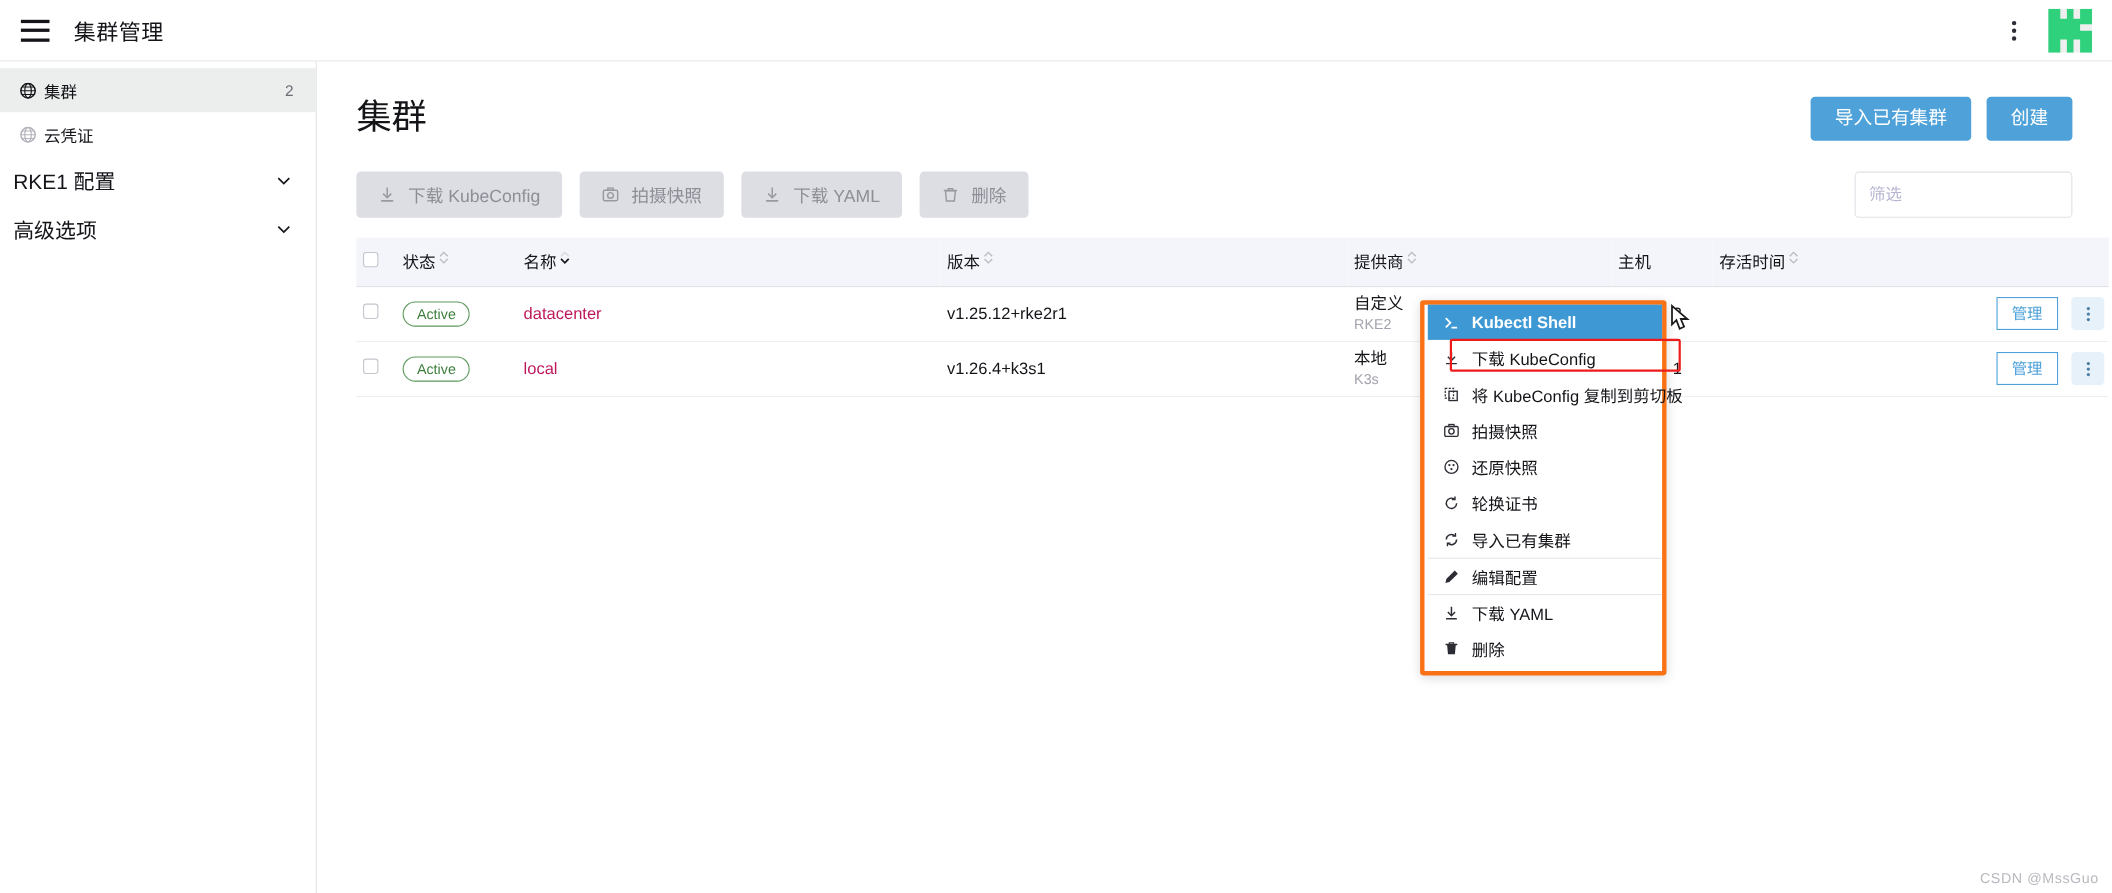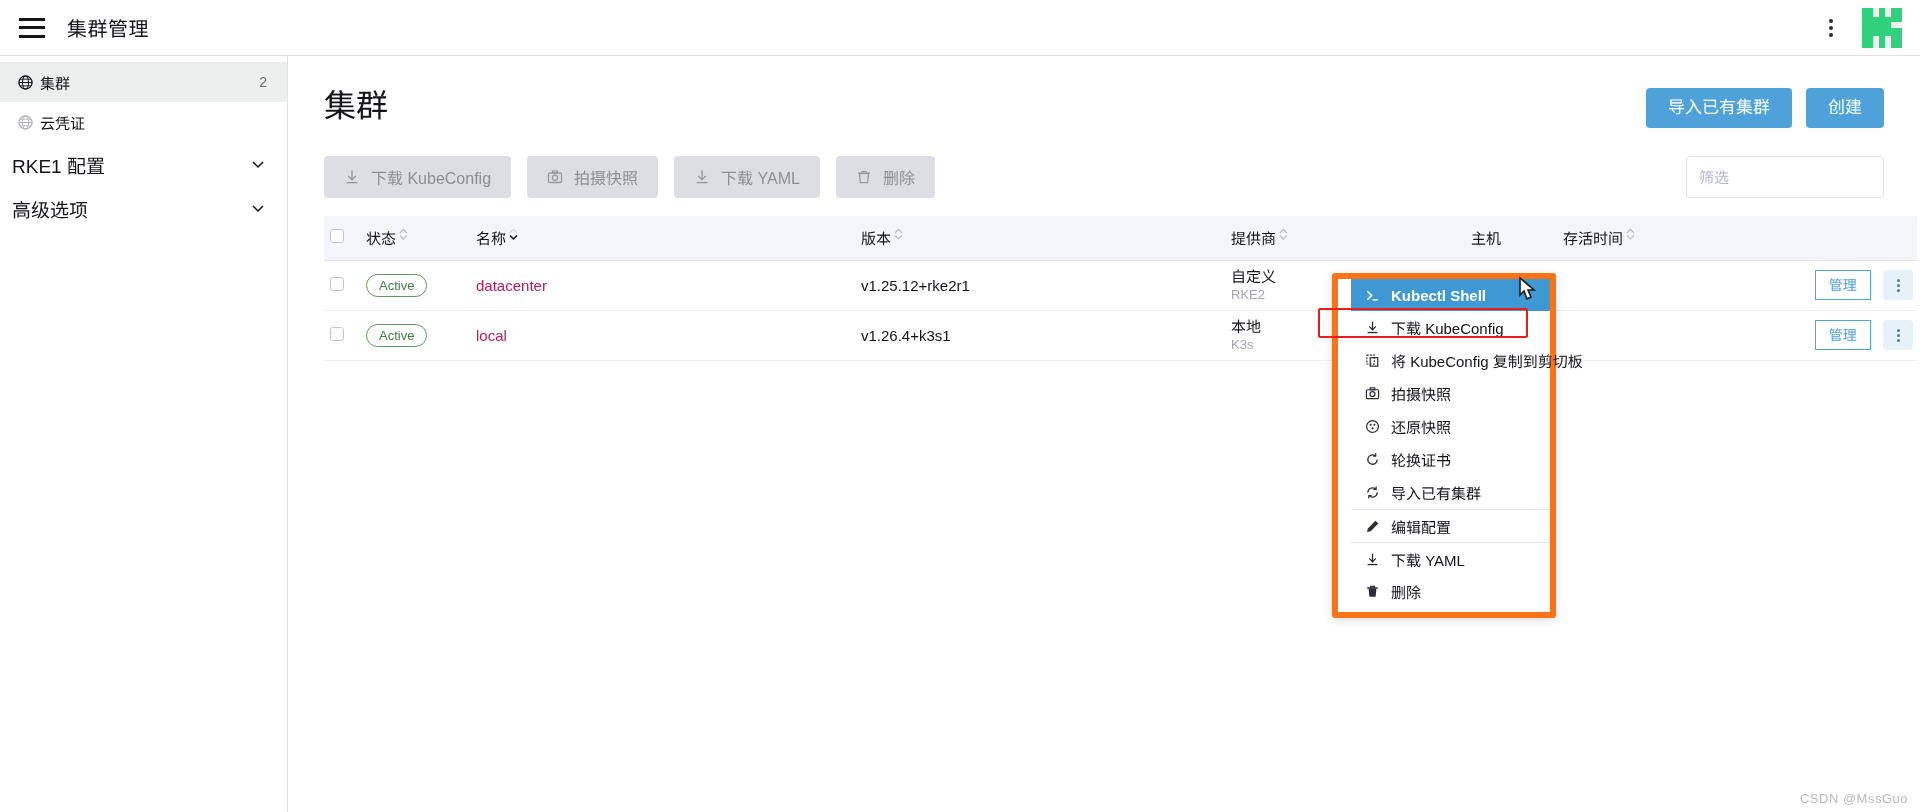--- a/index.html
+++ b/index.html
@@ -140,23 +140,23 @@
   .btn-kebab {
     display: inline-flex; align-items: center; justify-content: center;
     width: 30px; height: 30px; margin-left: 8px; border-radius: 4px;
     background: #e7f1f9; cursor: pointer; vertical-align: middle;
     flex-direction: column; gap: 2px;
   }
   .btn-kebab span { width: 3px; height: 3px; border-radius: 50%; background: #4a7fa5; display:block; }
 
   
   .menu {
-    position: absolute; left: 1332px; top: 273px; width: 224px;
-    background: #fff; border: 6px solid #f97316; border-radius: 3px;
-    box-shadow: 0 2px 10px rgba(0,0,0,.14); padding: 0 0 4px 13px; z-index: 40;
+    position: absolute; left: 1291px; top: 273px; width: 224px;
+    background: #fff; border: 4px solid #f97316; border-radius: 3px;
+    box-shadow: 0 2px 10px rgba(0,0,0,.14); padding: 0 0 4px 3px; z-index: 40;
   }
   .menu-item {
     display: flex; align-items: center; height: 33px; padding: 0 12px 0 14px;
     font-size: 15px; color: #141419; cursor: pointer; gap: 11px;
   }
   .menu-item.sep-top { border-top: 1px solid #e6e6ec; }
   .menu-item.highlight { background: #3d98d3; color: #fff; font-weight: bold; height: 32px; }
   .menu-item.highlight .mi-ic { color: #fff; }
   .mi-ic { width: 15px; height: 15px; flex: 0 0 15px; display: inline-block; color: #2c2c34; }
   .mi-ic svg { display: block; }

